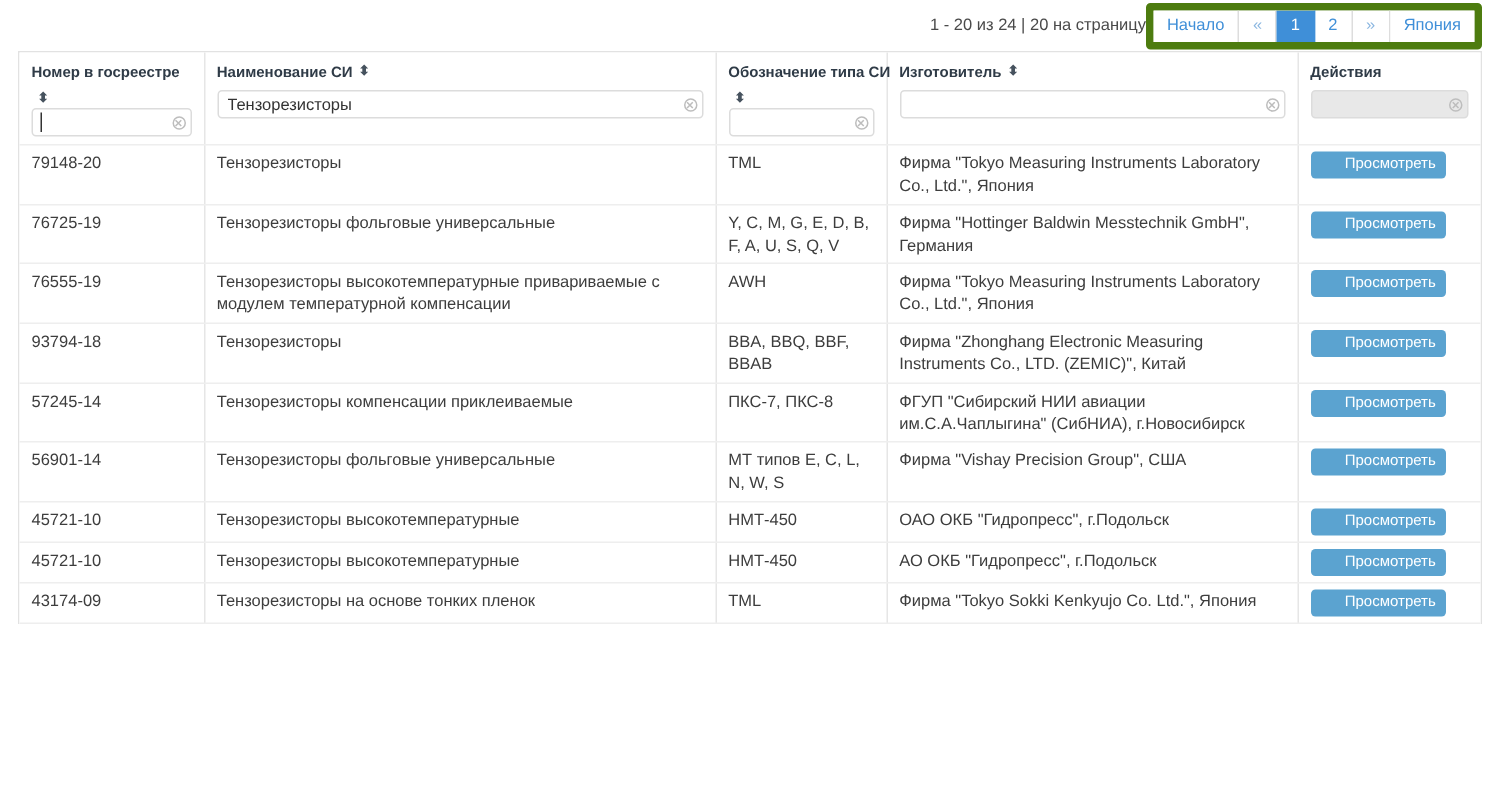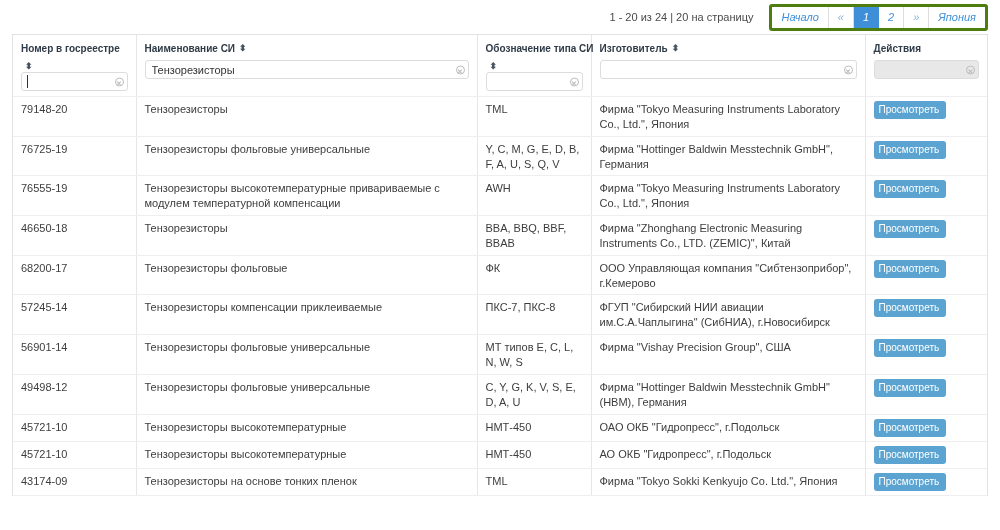--- a/index.html
+++ b/index.html
@@ -21,31 +21,29 @@
     display: flex;
     align-items: center;
     justify-content: flex-end;
     height: 34px;
     padding: 0 12px 0 0;
     box-sizing: border-box;
   }
   .page-summary {
     font-size: 11px;
     color: #4a4a4a;
-    margin-right: 16px;
     white-space: nowrap;
   }
   .pager {
     display: flex;
     align-items: stretch;
-    border: 3px solid #4d7c0f;
+    border: 5px solid #4d7c0f;
     border-radius: 3px;
     overflow: hidden;
     background: #ffffff;
-    font-style: italic;
   }
   .pager .pg {
     display: flex;
     align-items: center;
     justify-content: center;
     min-width: 22px;
     padding: 0 9px;
     height: 21px;
     font-size: 11px;
     color: #3f8fd8;
@@ -160,21 +158,21 @@
   }
   td.actions { padding: 4px 8px 4px 8px; }
 
   .btn-view {
     display: inline-block;
     background: #5ba3d0;
     color: #ffffff;
     font-size: 10px;
     font-family: "Liberation Sans", sans-serif;
     line-height: 1;
-    padding: 4px 7px 4px 5px;
+    padding: 4px 7px 4px 23px;
     border: none;
     border-radius: 3px;
     cursor: pointer;
     white-space: nowrap;
   }
 
   col.c-num   { width: 123px; }
   col.c-name  { width: 341px; }
   col.c-type  { width: 114px; }
   col.c-maker { width: 274px; }
@@ -229,55 +227,41 @@
           <td class="dcell actions"><button class="btn-view">Просмотреть</button></td>
         </tr>
         <tr>
           <td class="dcell">76555-19</td>
           <td class="dcell">Тензорезисторы высокотемпературные привариваемые с модулем температурной компенсации</td>
           <td class="dcell">AWH</td>
           <td class="dcell">Фирма "Tokyo Measuring Instruments Laboratory Co., Ltd.", Япония</td>
           <td class="dcell actions"><button class="btn-view">Просмотреть</button></td>
         </tr>
         <tr>
-          <td class="dcell">46650-18</td>
+          <td class="dcell">93794-18</td>
           <td class="dcell">Тензорезисторы</td>
           <td class="dcell">BBA, BBQ, BBF, BBAB</td>
           <td class="dcell">Фирма "Zhonghang Electronic Measuring Instruments Co., LTD. (ZEMIC)", Китай</td>
-          <td class="dcell actions"><button class="btn-view">Просмотреть</button></td>
-        </tr>
-        <tr>
-          <td class="dcell">68200-17</td>
-          <td class="dcell">Тензорезисторы фольговые</td>
-          <td class="dcell">ФК</td>
-          <td class="dcell">ООО Управляющая компания "Сибтензоприбор", г.Кемерово</td>
           <td class="dcell actions"><button class="btn-view">Просмотреть</button></td>
         </tr>
         <tr>
           <td class="dcell">57245-14</td>
           <td class="dcell">Тензорезисторы компенсации приклеиваемые</td>
           <td class="dcell">ПКС-7, ПКС-8</td>
           <td class="dcell">ФГУП "Сибирский НИИ авиации им.С.А.Чаплыгина" (СибНИА), г.Новосибирск</td>
           <td class="dcell actions"><button class="btn-view">Просмотреть</button></td>
         </tr>
         <tr>
           <td class="dcell">56901-14</td>
           <td class="dcell">Тензорезисторы фольговые универсальные</td>
           <td class="dcell">МТ типов E, C, L, N, W, S</td>
           <td class="dcell">Фирма "Vishay Precision Group", США</td>
           <td class="dcell actions"><button class="btn-view">Просмотреть</button></td>
         </tr>
         <tr>
-          <td class="dcell">49498-12</td>
-          <td class="dcell">Тензорезисторы фольговые универсальные</td>
-          <td class="dcell">C, Y, G, K, V, S, E, D, A, U</td>
-          <td class="dcell">Фирма "Hottinger Baldwin Messtechnik GmbH" (HBM), Германия</td>
-          <td class="dcell actions"><button class="btn-view">Просмотреть</button></td>
-        </tr>
-        <tr>
           <td class="dcell">45721-10</td>
           <td class="dcell">Тензорезисторы высокотемпературные</td>
           <td class="dcell">НМТ-450</td>
           <td class="dcell">ОАО ОКБ "Гидропресс", г.Подольск</td>
           <td class="dcell actions"><button class="btn-view">Просмотреть</button></td>
         </tr>
         <tr>
           <td class="dcell">45721-10</td>
           <td class="dcell">Тензорезисторы высокотемпературные</td>
           <td class="dcell">НМТ-450</td>

